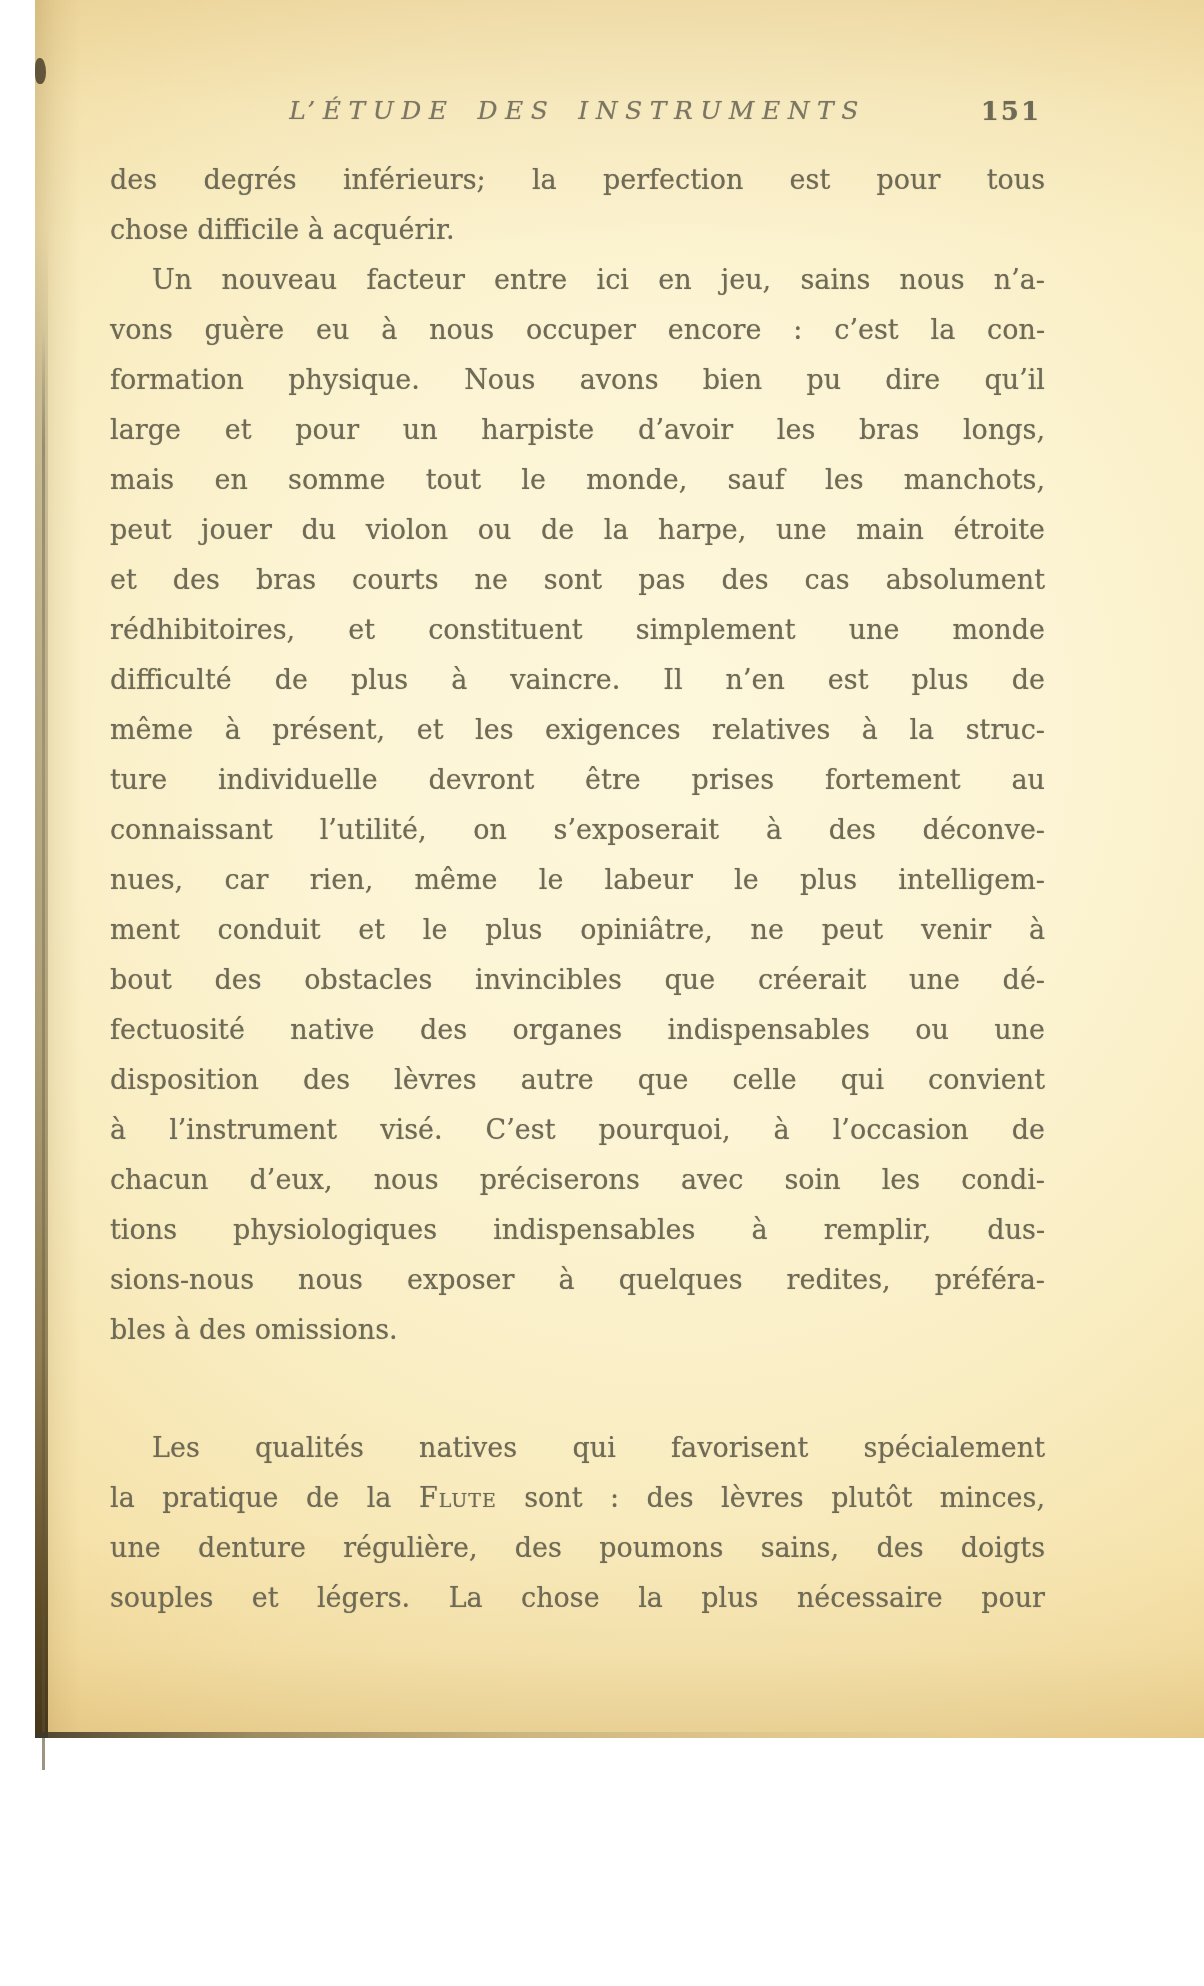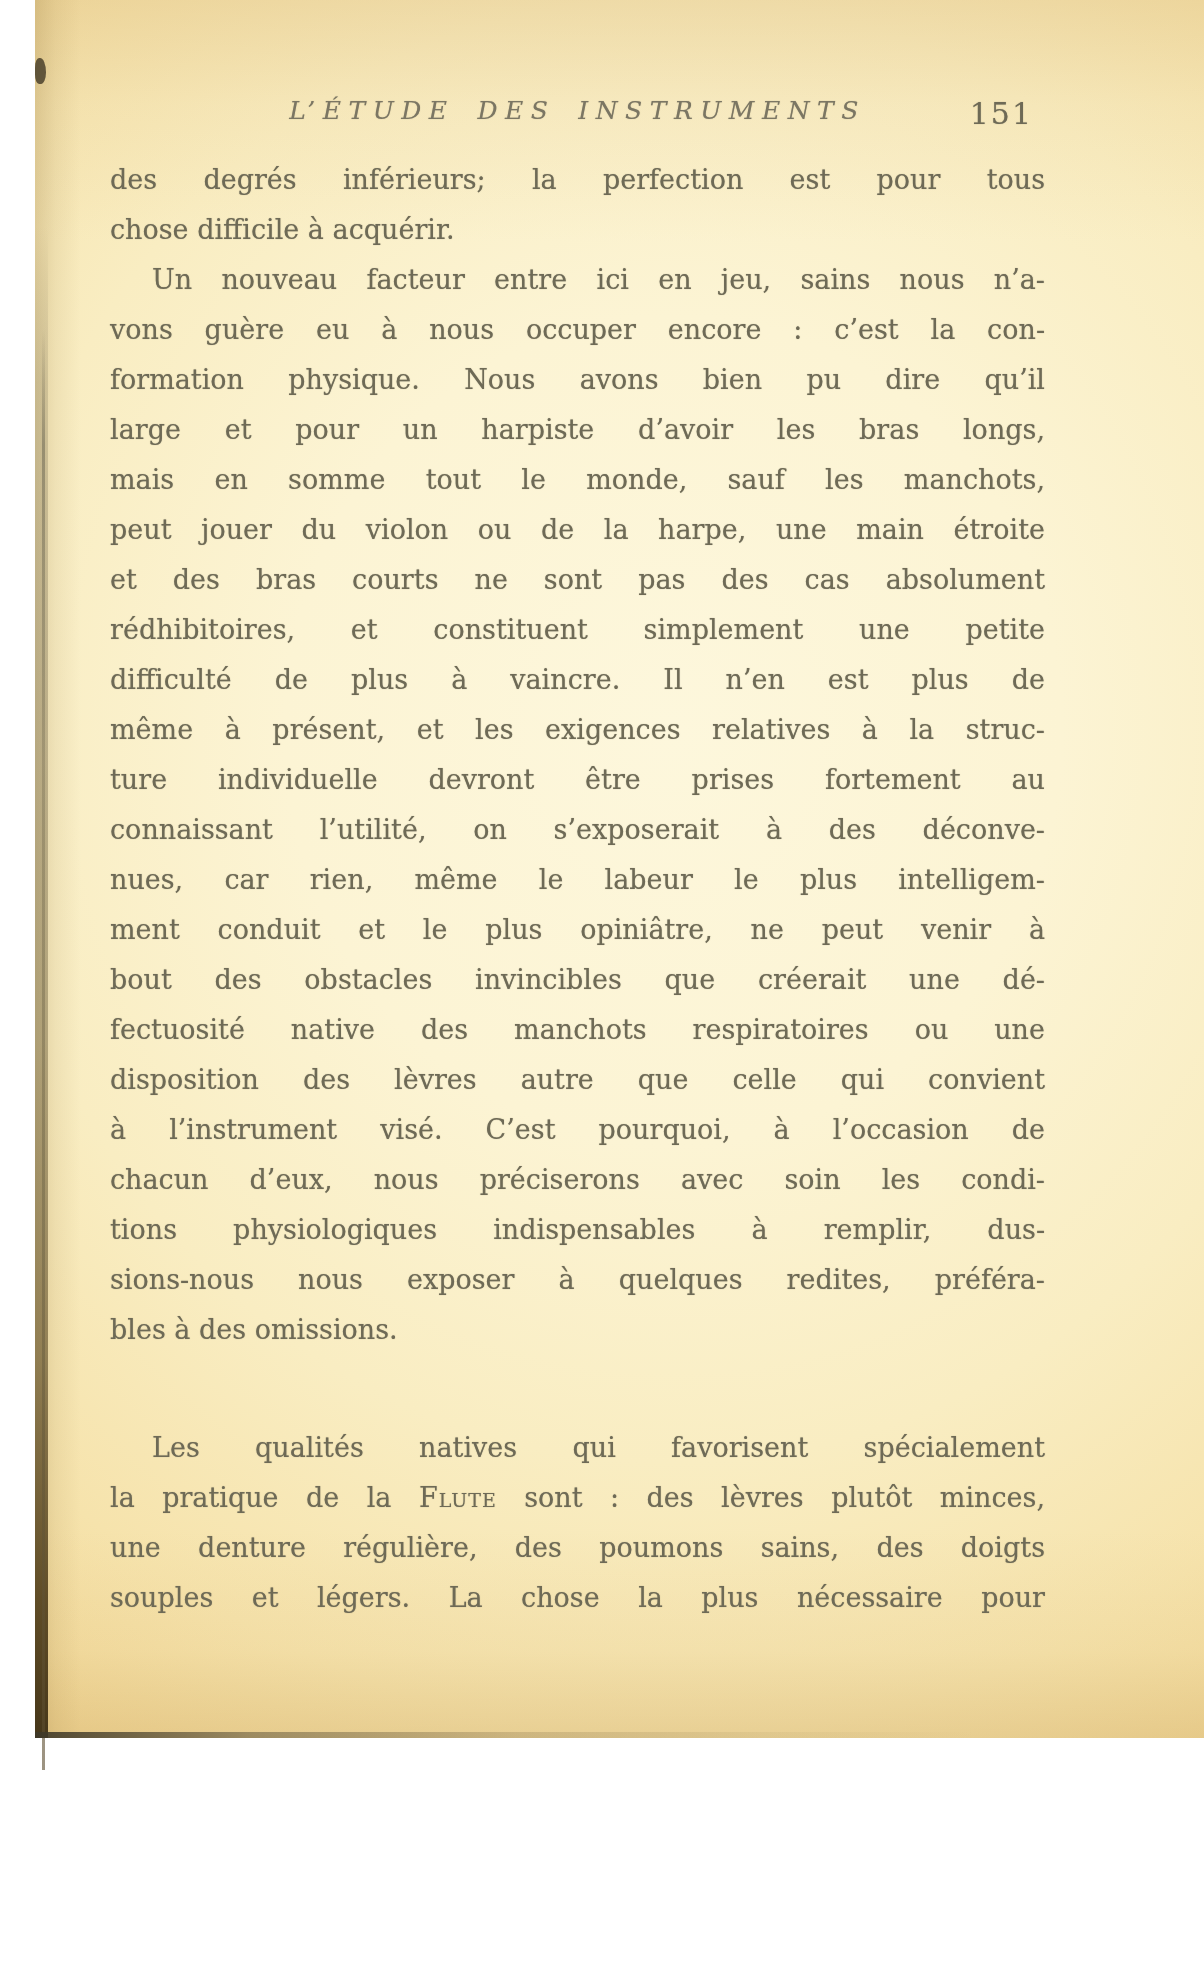--- a/index.html
+++ b/index.html
@@ -53,23 +53,24 @@
     position: absolute; left: 75px; top: 96px; width: 935px; height: 40px;
     color: #7b7663;
   }
   .head-title {
     display: block; text-align: center;
     font-style: italic; font-size: 25px;
     letter-spacing: 0.30em; word-spacing: 0.30em;
     text-shadow: 0 0 1px rgba(123,118,99,0.55);
   }
   .folio {
-    position: absolute; right: 12px; top: 0;
-    font-size: 30px; letter-spacing: 2px; color: #6e6a56;
+    position: absolute; right: 4px; top: 0;
+    font-size: 26px; letter-spacing: 2px; color: #6e6a56;
     text-shadow: 0 0 1px rgba(110,106,86,0.55);
+    font-weight: bold;
   }
   
   .text-block {
     position: absolute; left: 75px; top: 155px; width: 935px;
     font-size: 27px; line-height: 50px; color: #6e6a56;
     text-shadow: 0 0 1px rgba(110,106,86,0.6);
   }
   .para { margin: 0; }
   .para-gap { margin-top: 68px; }
   .line { height: 50px; white-space: nowrap; }
@@ -100,29 +101,29 @@
     </div>
 
     <div class="para">
       <div class="line jl indent">Un nouveau facteur entre ici en jeu, sains nous n’a-</div>
       <div class="line jl">vons guère eu à nous occuper encore : c’est la con-</div>
       <div class="line jl">formation physique. Nous avons bien pu dire qu’il</div>
       <div class="line jl">large et pour un harpiste d’avoir les bras longs,</div>
       <div class="line jl">mais en somme tout le monde, sauf les manchots,</div>
       <div class="line jl">peut jouer du violon ou de la harpe, une main étroite</div>
       <div class="line jl">et des bras courts ne sont pas des cas absolument</div>
-      <div class="line jl">rédhibitoires, et constituent simplement une petite</div>
+      <div class="line jl">rédhibitoires, et constituent simplement une monde</div>
       <div class="line jl">difficulté de plus à vaincre. Il n’en est plus de</div>
       <div class="line jl">même à présent, et les exigences relatives à la struc-</div>
       <div class="line jl">ture individuelle devront être prises fortement au</div>
       <div class="line jl">connaissant l’utilité, on s’exposerait à des déconve-</div>
       <div class="line jl">nues, car rien, même le labeur le plus intelligem-</div>
       <div class="line jl">ment conduit et le plus opiniâtre, ne peut venir à</div>
       <div class="line jl">bout des obstacles invincibles que créerait une dé-</div>
-      <div class="line jl">fectuosité native des manchots respiratoires ou une</div>
+      <div class="line jl">fectuosité native des organes indispensables ou une</div>
       <div class="line jl">disposition des lèvres autre que celle qui convient</div>
       <div class="line jl">à l’instrument visé. C’est pourquoi, à l’occasion de</div>
       <div class="line jl">chacun d’eux, nous préciserons avec soin les condi-</div>
       <div class="line jl">tions physiologiques indispensables à remplir, dus-</div>
       <div class="line jl">sions-nous nous exposer à quelques redites, préféra-</div>
       <div class="line">bles à des omissions.</div>
     </div>
 
     <div class="para para-gap">
       <div class="line jl indent">Les qualités natives qui favorisent spécialement</div>

